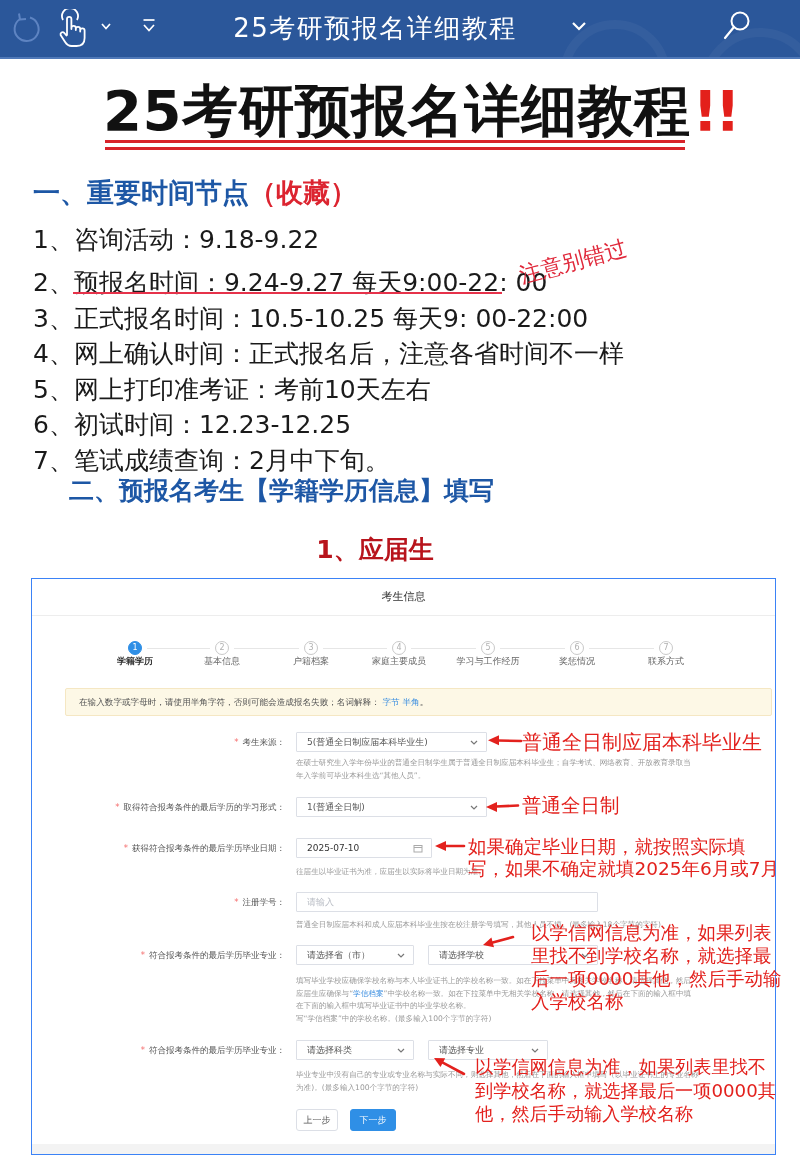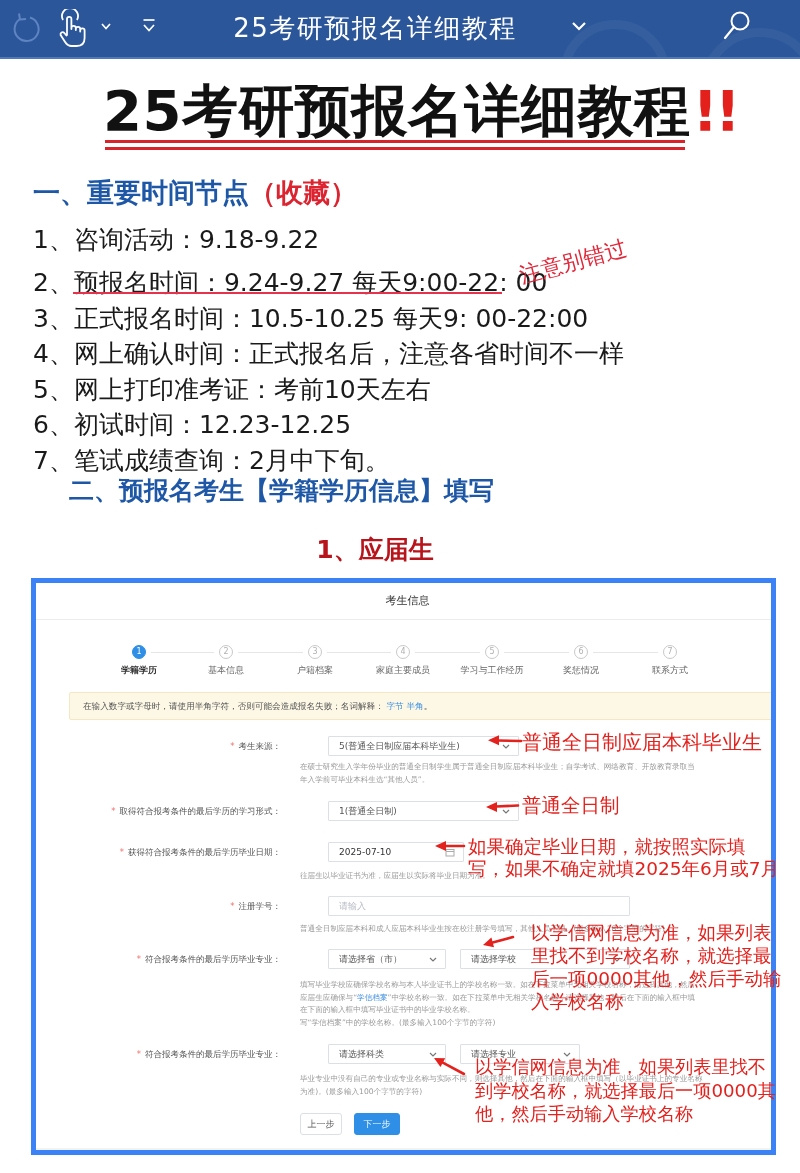--- a/index.html
+++ b/index.html
@@ -26,33 +26,33 @@
 .doc-title .mark{color:#e3201b;font-weight:900;letter-spacing:-3px;margin-left:2px;}
 .rule{position:absolute;left:105px;width:580px;background:#d8232a;}
 .h1{position:absolute;left:33px;font-weight:700;white-space:nowrap;color:var(--heading_blue);}
 .h1 .note{color:var(--accent_red);}
 .li{position:absolute;left:33px;font-size:25px;line-height:30px;white-space:nowrap;color:#1a1a1a;}
 .hl-underline{position:absolute;left:73px;top:292px;width:429px;height:2px;background:#e6324a;}
 .callout{position:absolute;left:517px;top:249px;width:112px;height:26px;line-height:26px;text-align:center;font-size:22px;color:#e0283a;transform:rotate(-15deg);white-space:nowrap;}
 .subhead{position:absolute;left:275px;top:535px;width:200px;text-align:center;font-size:25px;line-height:30px;font-weight:700;color:var(--subheading_red);white-space:nowrap;}
 
 
-.panel{position:absolute;left:31px;top:578px;width:745px;height:577px;box-sizing:border-box;border:5px solid #3b82f6;background:#fff;overflow:hidden;}
+.panel{position:absolute;left:31px;top:578px;width:745px;height:577px;box-sizing:border-box;border:1px solid #3b82f6;background:#fff;overflow:hidden;}
 .panel-header{position:absolute;left:0;top:0;width:743px;height:36px;line-height:36px;text-align:center;font-size:11px;color:#333;border-bottom:1px solid #ededed;}
 .step{position:absolute;top:62px;width:80px;text-align:center;}
 .step-circle{width:14px;height:14px;margin:0 auto;border-radius:50%;box-sizing:border-box;border:1px solid #c9c9c9;color:#b0b0b0;font-size:8px;line-height:12px;text-align:center;background:#fff;}
 .step.active .step-circle{background:var(--primary_button);border-color:var(--primary_button);color:#fff;}
-.step-label{margin-top:5px;font-size:9px;line-height:12px;color:#666;white-space:nowrap;}
+.step-label{font-size:9px;line-height:12px;color:#666;white-space:nowrap;}
 .step.active .step-label{color:#333;font-weight:700;}
 .step-line{position:absolute;top:69px;height:1px;background:#e6e6e6;}
 .notice{position:absolute;left:17px;top:109px;width:707px;height:28px;box-sizing:border-box;background:#fdf8e6;border:1px solid #f5e7c3;border-radius:2px;font-size:8.6px;line-height:26px;color:#555;padding-left:13px;white-space:nowrap;margin-left:16px;}
 .notice .lnk{color:var(--link_blue);}
 .f-label{position:absolute;right:490px;height:14px;line-height:14px;font-size:8.5px;color:#555;white-space:nowrap;text-align:right;}
 .f-label .req{color:#f56c6c;margin-right:4px;}
-.ctl{position:absolute;height:20px;box-sizing:border-box;border:1px solid #dcdfe6;border-radius:1px;background:#fff;font-size:9px;line-height:18px;color:#555;padding-left:10px;white-space:nowrap;overflow:hidden;margin-left:28px;}
+.ctl{position:absolute;height:20px;box-sizing:border-box;border:1px solid #dcdfe6;border-radius:1px;background:#fff;font-size:9px;line-height:18px;color:#555;padding-left:10px;white-space:nowrap;overflow:hidden;}
 .ctl .chev{position:absolute;right:8px;top:7px;}
 .ctl .cal{position:absolute;right:8px;top:5px;}
 .ctl .ph{color:#b8bcc4;}
 .hint{position:absolute;left:264px;font-size:7.6px;line-height:13px;color:#9a9a9a;white-space:nowrap;}
 .hint .lnk{color:var(--link_blue);}
 .btn{position:absolute;top:530px;height:22px;box-sizing:border-box;border-radius:3px;font-size:9px;line-height:20px;text-align:center;}
 .btn-prev{left:264px;width:42px;border:1px solid #dcdfe6;color:#555;background:#fff;}
 .btn-next{left:318px;width:46px;border:1px solid var(--primary_button);background:var(--primary_button);color:#fff;}
 .panel-foot{position:absolute;left:0;top:565px;width:743px;height:10px;background:#f3f3f3;}
 

